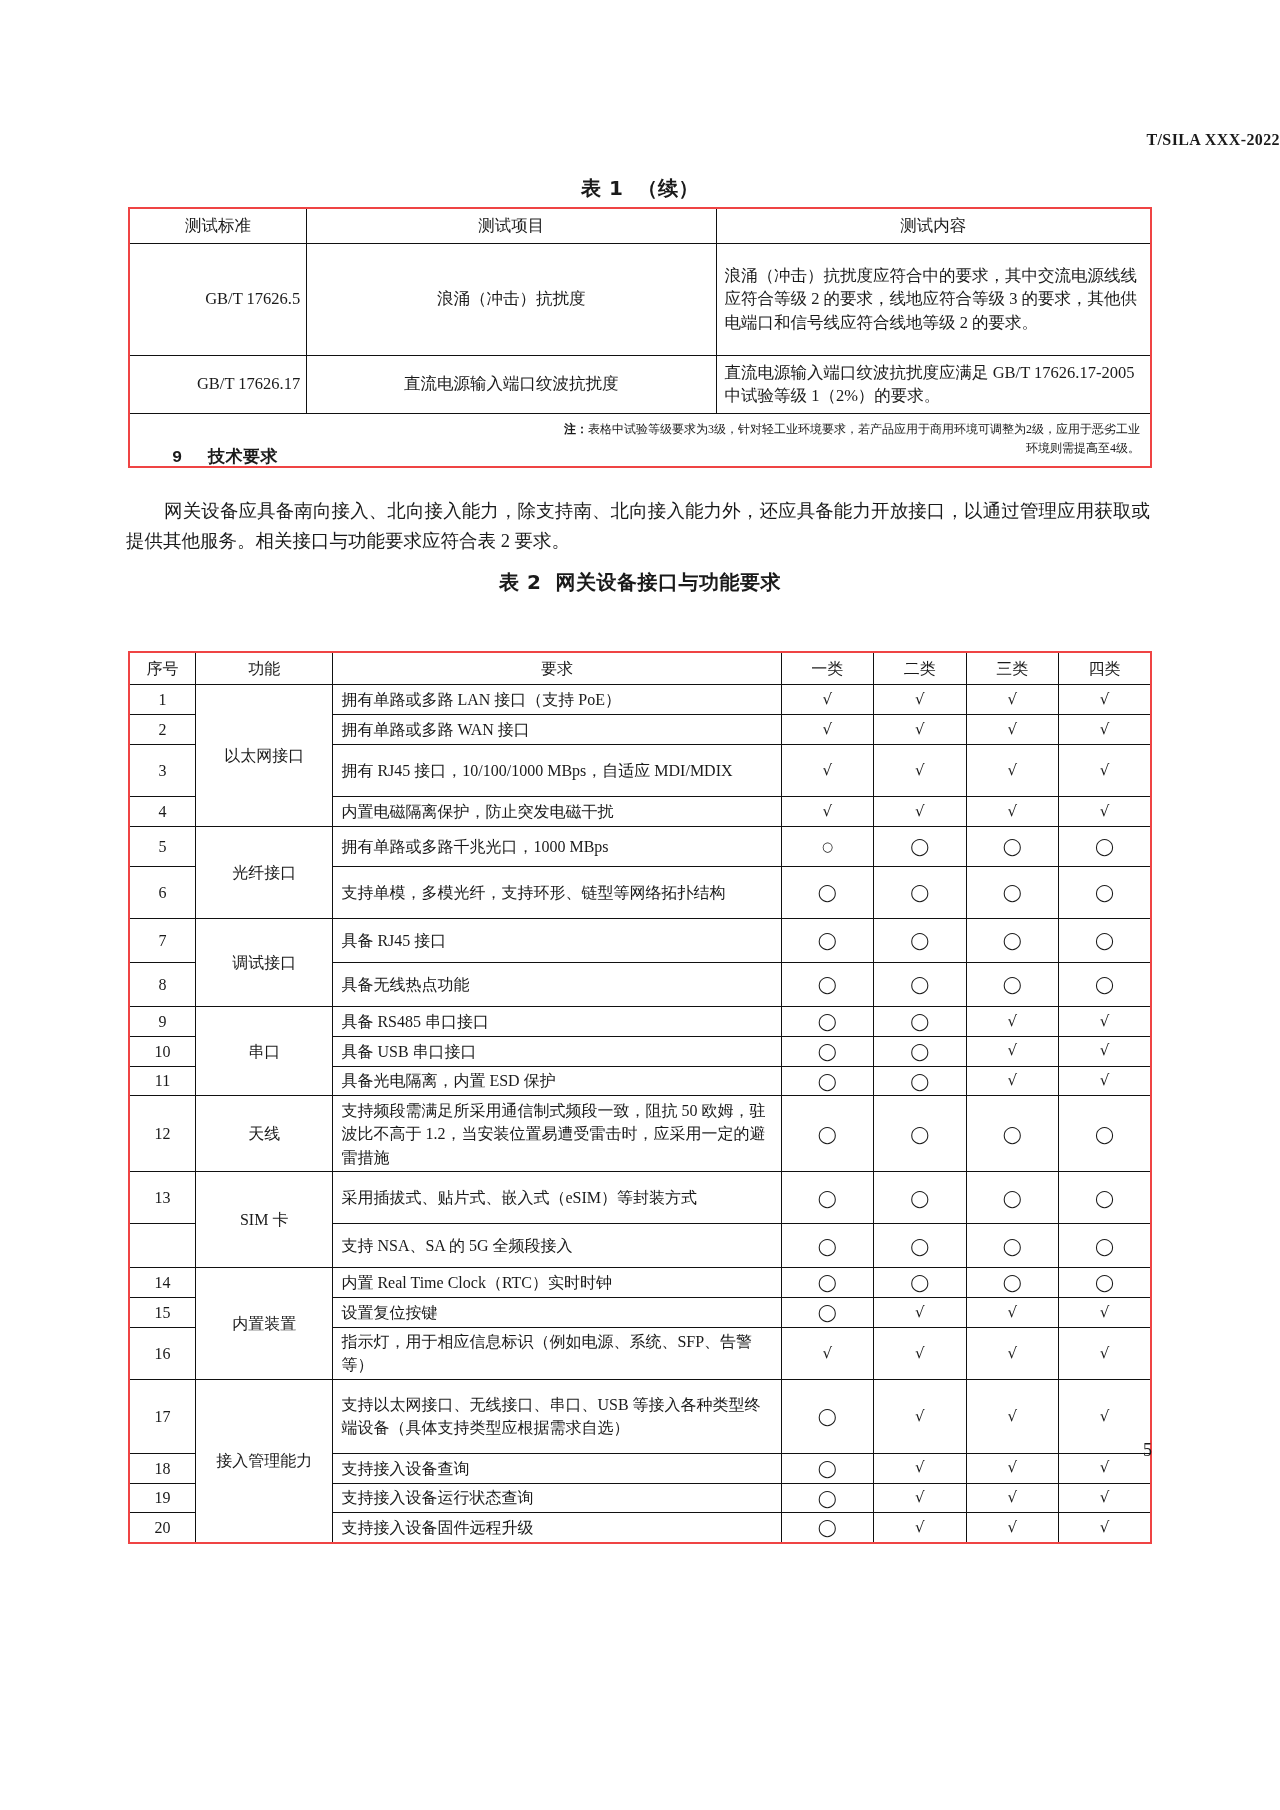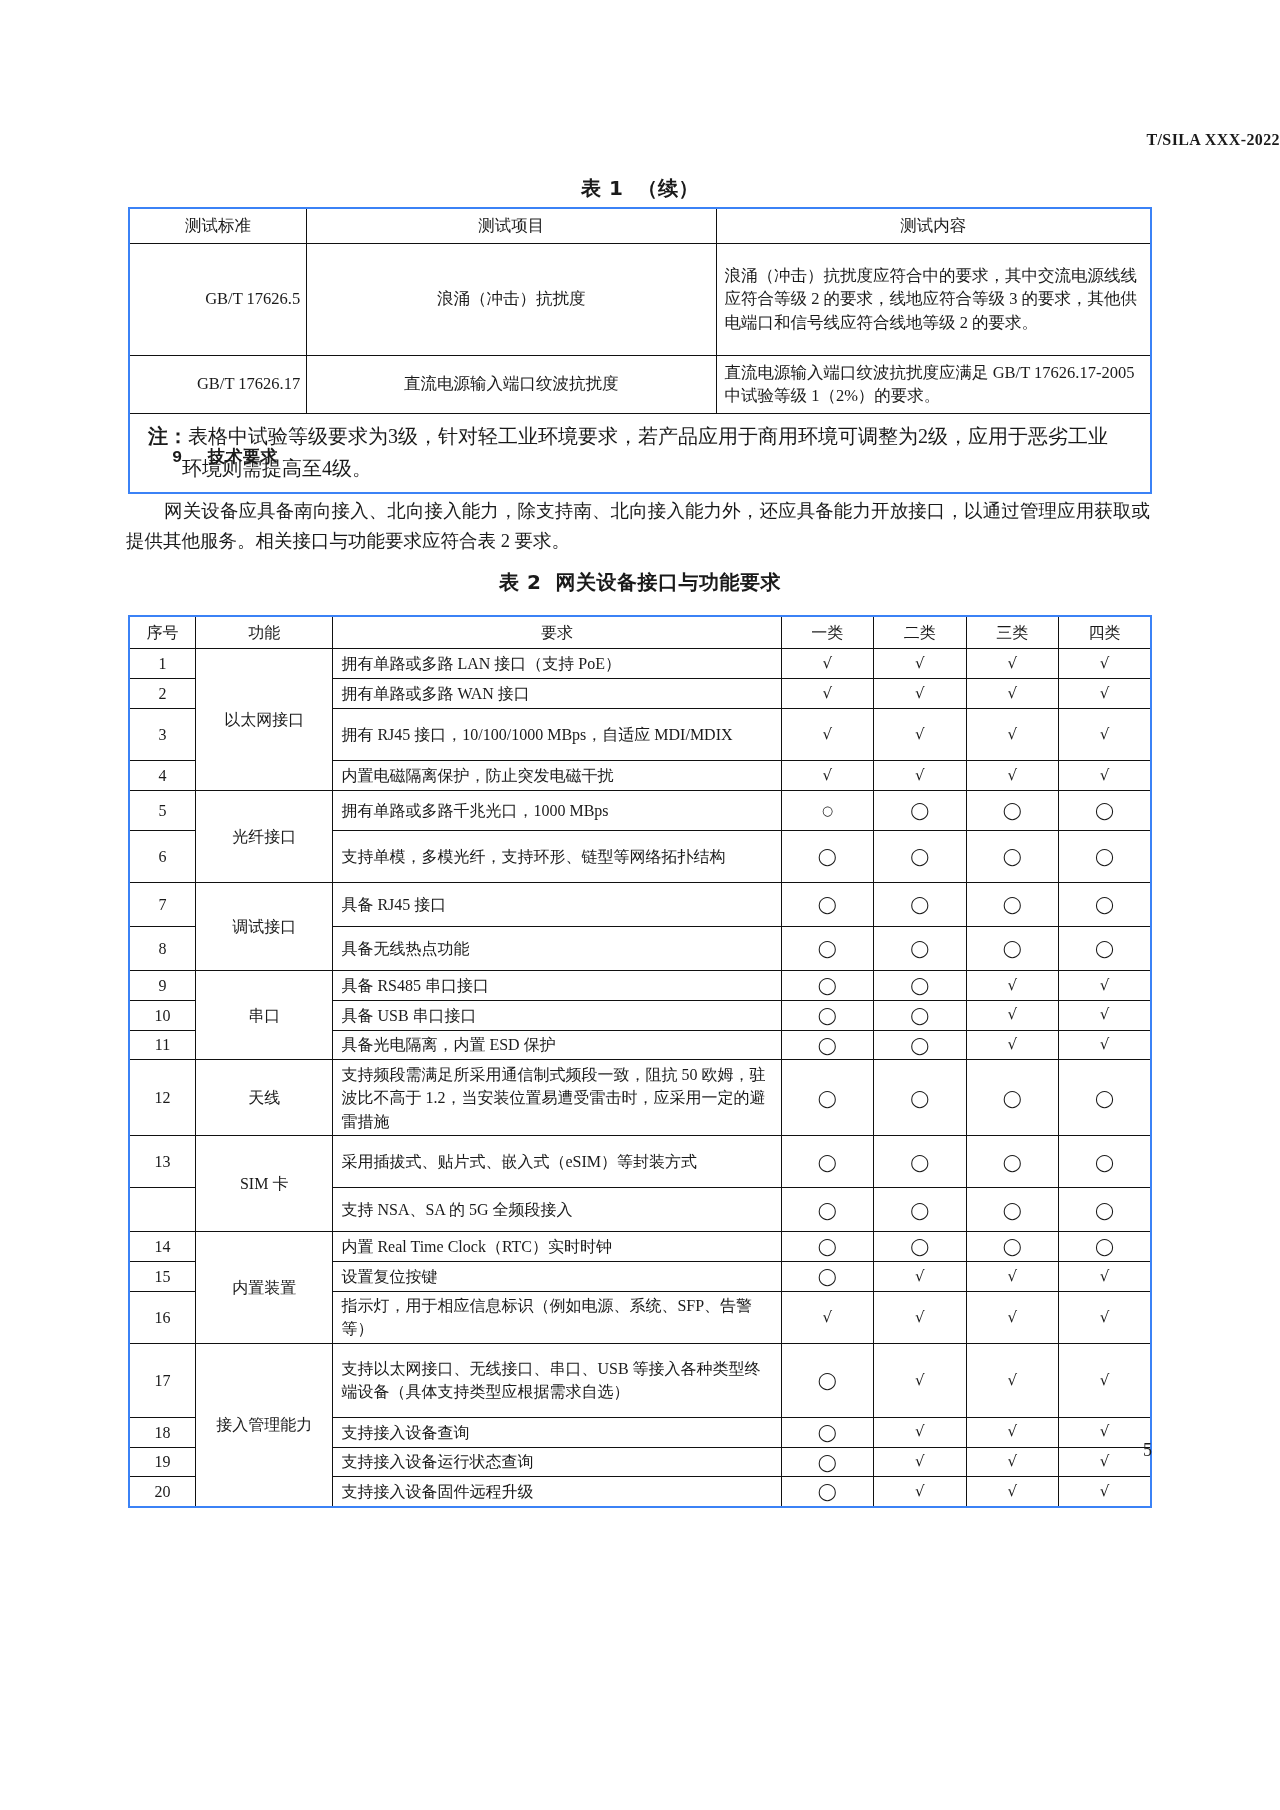--- a/index.html
+++ b/index.html
@@ -51,40 +51,40 @@
     font-size: 16.5px;
   }
   table.doc-table td, table.doc-table th {
     border: 1px solid #111;
     padding: 3px 6px;
     vertical-align: middle;
     font-weight: normal;
     line-height: 1.45;
   }
   table.doc-table.framed {
-    border: 2px solid #3b82f6;
+    border: 2px solid #ef4444;
   }
 
   
   #table1 { margin-top: 0; }
   #table1 .hdr td { text-align: center; padding: 5px 6px; }
   #table1 td.std { text-align: right; }
   #table1 td.item { text-align: center; }
   #table1 td.body { text-align: left; padding-left: 8px; padding-right: 8px; }
   #table1 td.note {
-    text-align: left;
+    text-align: right;
     padding: 6px 10px 8px 18px;
-    font-size: 20px;
+    font-size: 12px;
     line-height: 1.6;
   }
   #table1 td.note .lead { font-weight: bold; }
   #table1 td.note .l2 { display: block; padding-left: 34px; }
 
   
-  #table2 { font-size: 16px; }
+  #table2 { font-size: 16px; margin-top: 36px; }
   #table2 td { padding: 2px 5px; }
   #table2 .hdr td { text-align: center; padding: 4px 5px; }
   #table2 td.num { text-align: center; }
   #table2 td.fn  { text-align: center; }
   #table2 td.req { text-align: left; padding-left: 8px; }
   #table2 td.mk  { text-align: center; font-family: "DejaVu Sans", sans-serif; font-size: 15px; }
   .mk-check { font-family: "DejaVu Sans", sans-serif; }
   .mk-circle-sm { font-family: "DejaVu Sans", sans-serif; font-size: 13px; }
   .mk-circle { font-family: "DejaVu Sans", sans-serif; font-size: 17px; }
 

